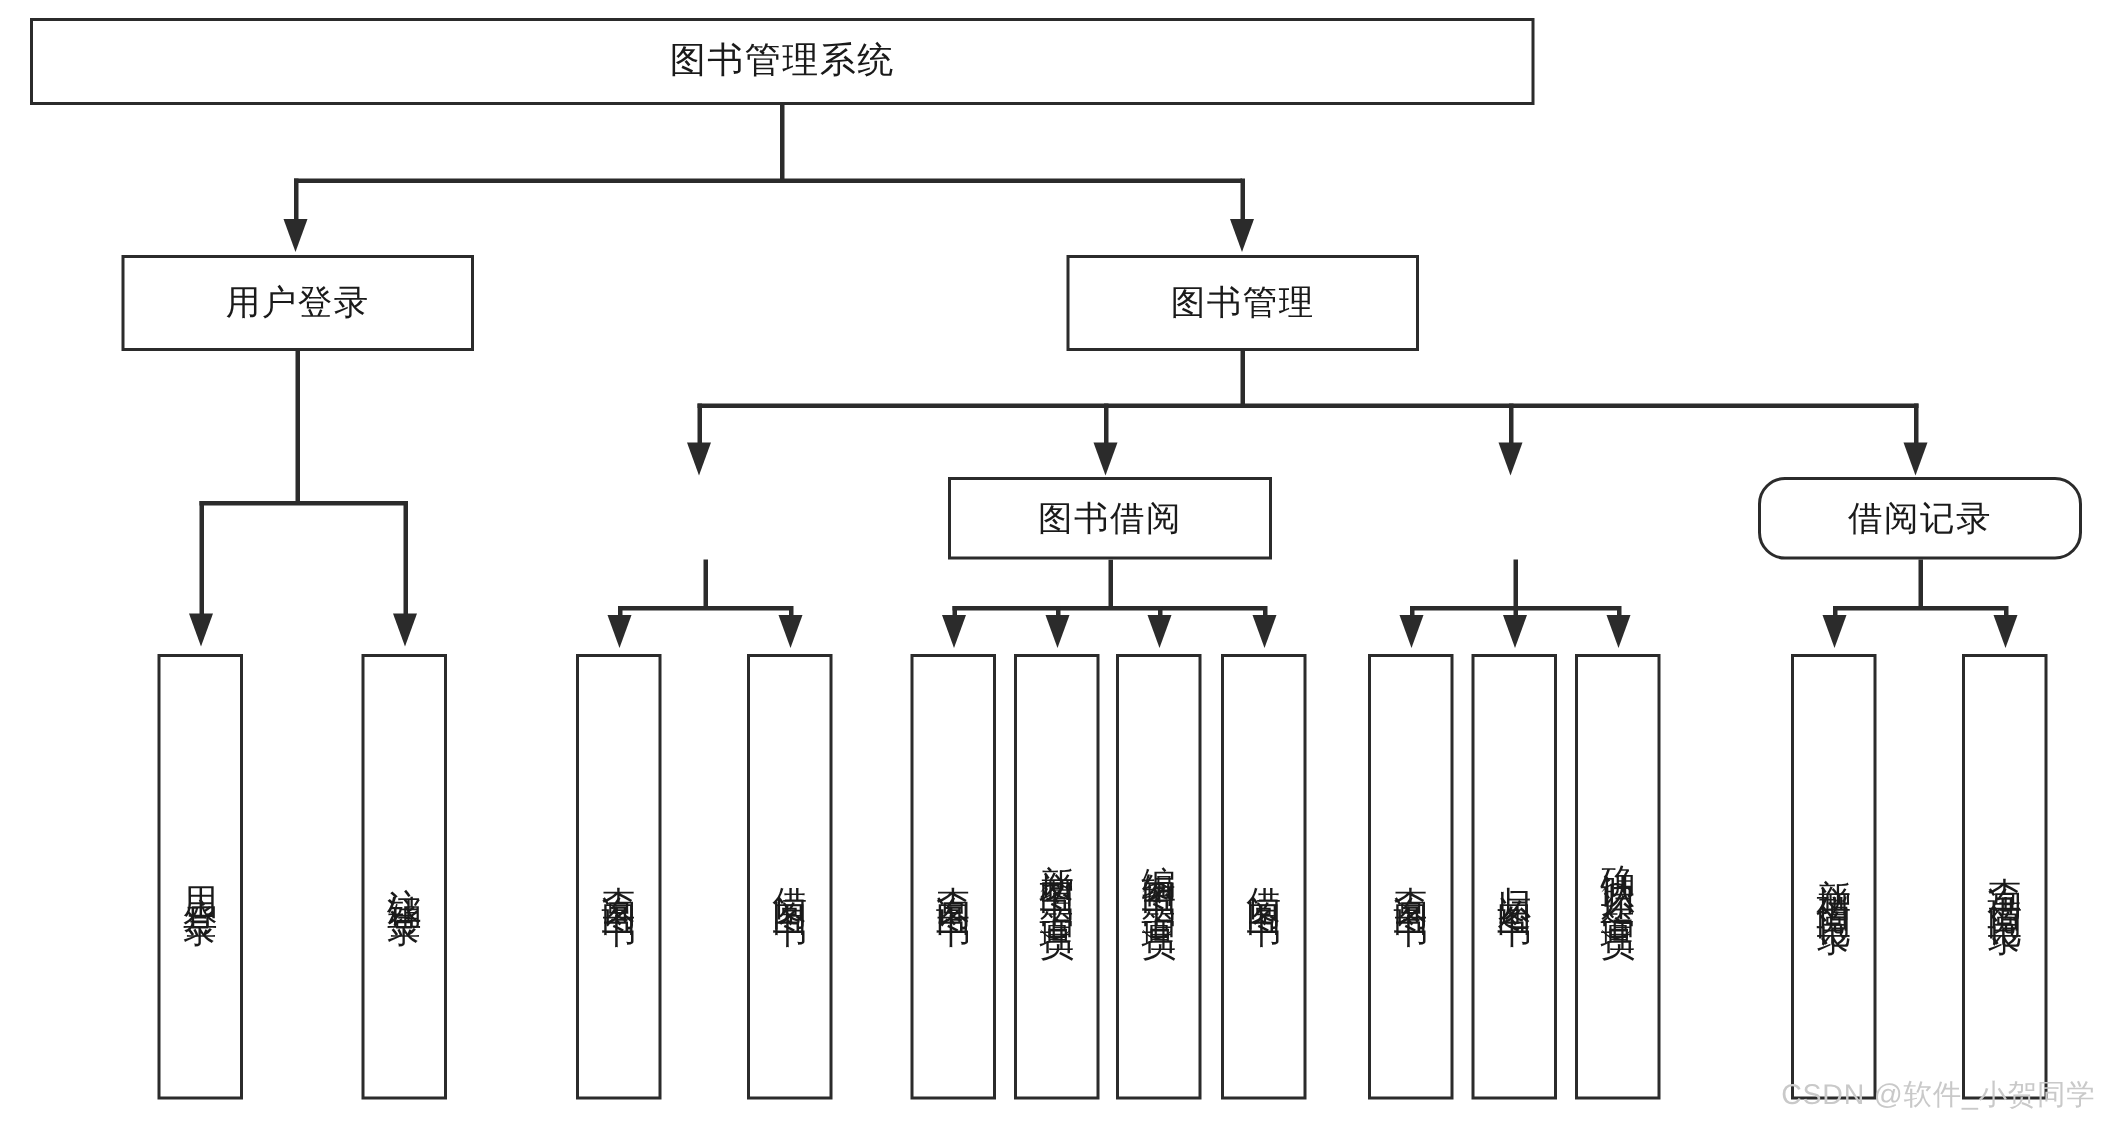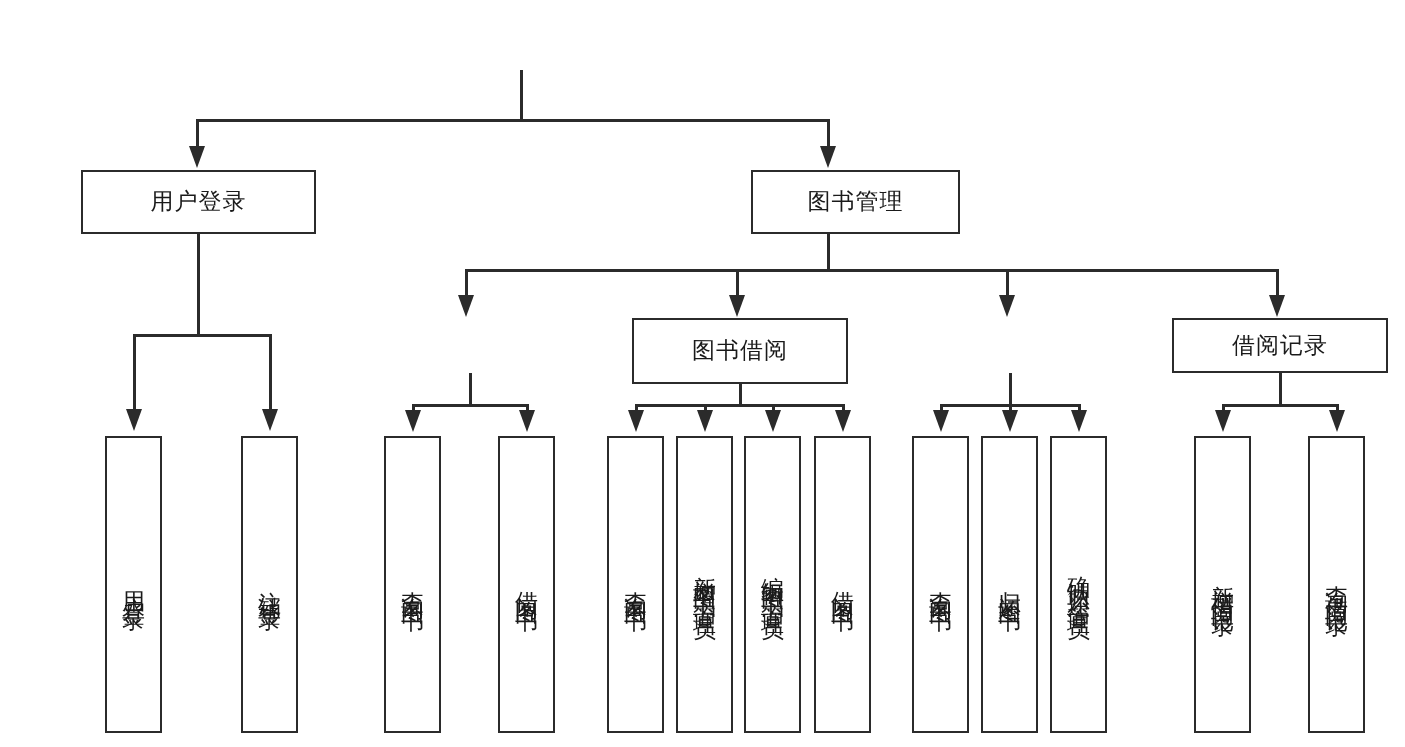--- a/index.html
+++ b/index.html
@@ -86,54 +86,55 @@
     white-space: nowrap;
     z-index: 5;
     pointer-events: none;
   }
 </style>
 </head>
 <body>
 
 <div id="canvas">
 
+  <div class="node h root" style="left:20px; top:12px; width:1003px; height:58px;">图书管理系统</div>
 
   <div class="ln vline" style="left:520px; top:70px; height:51px;"></div>
 
   <div class="ln hline" style="left:196px; top:119px; width:632px;"></div>
 
   <div class="ln vline" style="left:196px; top:119px; height:33px;"></div>
   <div class="arrow" style="left:189px; top:146px;"></div>
   <div class="ln vline" style="left:827px; top:119px; height:33px;"></div>
   <div class="arrow" style="left:820px; top:146px;"></div>
 
   <div class="node h" style="left:81px; top:170px; width:235px; height:64px;">用户登录</div>
 
-  <div class="node h" style="left:711px; top:170px; width:209px; height:64px;margin-left:40px;">图书管理</div>
+  <div class="node h" style="left:711px; top:170px; width:235px; height:64px;">图书管理</div>
 
   <div class="ln vline" style="left:197px; top:234px; height:101px;"></div>
   <div class="ln hline" style="left:133px; top:334px; width:138px;"></div>
   <div class="ln vline" style="left:133px; top:334px; height:80px;"></div>
   <div class="arrow" style="left:126px; top:409px;"></div>
   <div class="ln vline" style="left:269px; top:334px; height:80px;"></div>
   <div class="arrow" style="left:262px; top:409px;"></div>
 
   <div class="ln vline" style="left:827px; top:234px; height:37px;"></div>
   <div class="ln hline" style="left:465px; top:269px; width:814px;"></div>
   <div class="ln vline" style="left:465px; top:269px; height:31px;"></div>
   <div class="arrow" style="left:458px; top:295px;"></div>
   <div class="ln vline" style="left:736px; top:269px; height:31px;"></div>
   <div class="arrow" style="left:729px; top:295px;"></div>
   <div class="ln vline" style="left:1006px; top:269px; height:31px;"></div>
   <div class="arrow" style="left:999px; top:295px;"></div>
   <div class="ln vline" style="left:1276px; top:269px; height:31px;"></div>
   <div class="arrow" style="left:1269px; top:295px;"></div>
 
-  <div class="node h" style="left:632px; top:318px; width:216px; height:66px;font-family:Liberation Serif, serif;">图书借阅</div>
-  <div class="node h" style="left:1172px; top:318px; width:216px; height:55px;">借阅记录</div>
+  <div class="node h" style="left:632px; top:318px; width:216px; height:55px;font-family:Liberation Serif, serif;">图书借阅</div>
+  <div class="node h" style="left:1172px; top:318px; width:216px; height:55px;border-radius:18px;">借阅记录</div>
 
   <div class="ln vline" style="left:469px; top:373px; height:33px;"></div>
   <div class="ln hline" style="left:412px; top:404px; width:116px;"></div>
   <div class="ln vline" style="left:412px; top:404px; height:11px;"></div>
   <div class="arrow" style="left:405px; top:410px;"></div>
   <div class="ln vline" style="left:526px; top:404px; height:11px;"></div>
   <div class="arrow" style="left:519px; top:410px;"></div>
 
   <div class="ln vline" style="left:739px; top:373px; height:33px;"></div>
   <div class="ln hline" style="left:635px; top:404px; width:209px;"></div>
@@ -199,14 +200,15 @@
     <span class="vtext">确认归还（管理员）</span>
   </div>
 
   <div class="node v" style="left:1194px; top:436px; width:57px; height:297px;">
     <span class="vtext">新增借阅记录</span>
   </div>
   <div class="node v" style="left:1308px; top:436px; width:57px; height:297px;">
     <span class="vtext">查询借阅记录</span>
   </div>
 
+  <div id="watermark">CSDN @软件_小贺同学</div>
 
 </div>
 
 </body></html>

